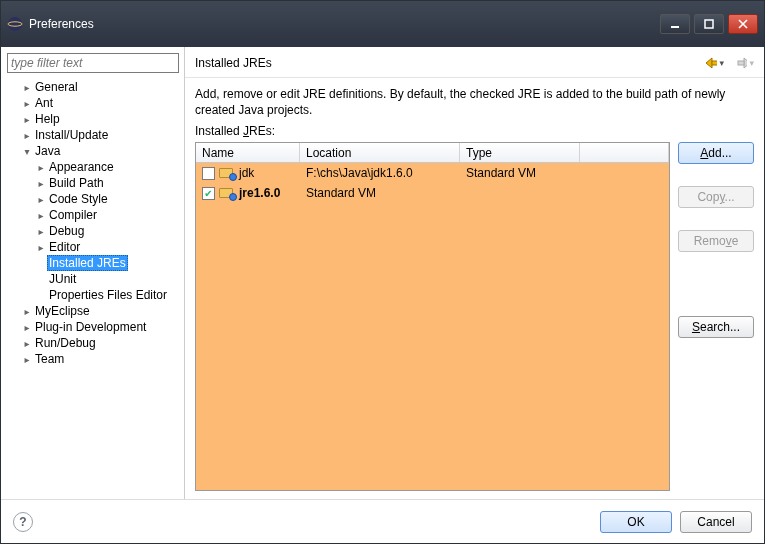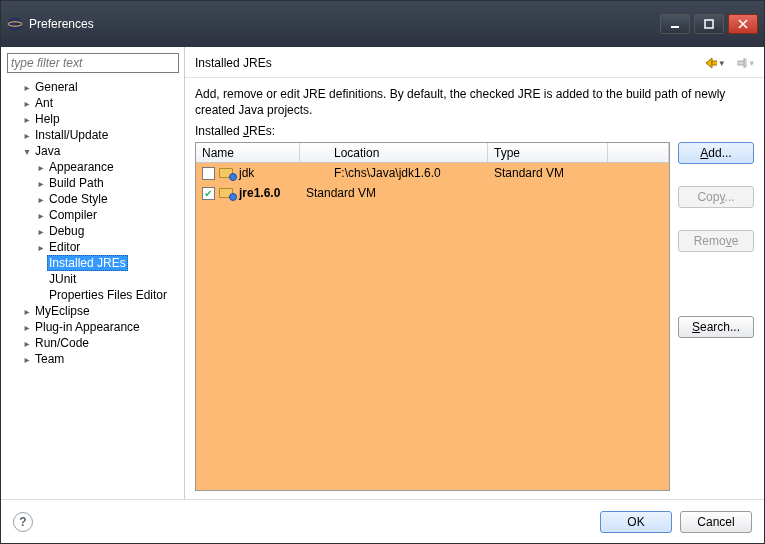--- a/index.html
+++ b/index.html
@@ -65,21 +65,21 @@
   .table-wrap {
     flex:1; border:1px solid #9a9a9a; background:#fdba74; display:flex; flex-direction:column;
     min-height: 0;
   }
   .thead {
     display:flex; background: linear-gradient(to bottom,#fff,#eef1f6);
     border-bottom:1px solid #c8c8c8; height:20px; align-items:center;
   }
   .th { padding: 0 6px; border-right:1px solid #d4d4d4; height:100%; display:flex; align-items:center; color:#000;}
   .col-name { width: 104px; }
-  .col-loc  { width: 160px; margin-left: 28px; }
+  .col-loc  { width: 160px; }
   .col-type { width: 120px; }
   .col-rest { flex:1; }
   .tbody { flex:1; overflow:auto; }
   .trow { display:flex; align-items:center; height:20px; }
   .trow .cell { padding: 0 6px; }
   .cell.col-name { display:flex; align-items:center; gap:4px; }
   .chk { width:13px; height:13px; border:1px solid #7a7a7a; background:#fff; display:inline-flex; align-items:center; justify-content:center; font-size:10px; color:#2b6; }
   .jre-icon { width:16px; height:14px; display:inline-block; position:relative;}
   .jre-icon .folder { position:absolute; left:0; top:2px; width:14px; height:10px; background:#f5c762; border:1px solid #b38a2e; border-radius:1px;}
   .jre-icon .badge { position:absolute; right:-2px; bottom:-1px; width:8px; height:8px; border-radius:50%; background:#3b7de0; border:1px solid #1a4da0;}
@@ -208,25 +208,25 @@
             <div class="tree-item indent2">
               <span class="twisty"></span>
               <span class="tree-label">Properties Files Editor</span>
             </div>
             <div class="tree-item indent1">
               <span class="twisty">▸</span>
               <span class="tree-label">MyEclipse</span>
             </div>
             <div class="tree-item indent1">
               <span class="twisty">▸</span>
-              <span class="tree-label">Plug-in Appearance</span>
-            </div>
-            <div class="tree-item indent1">
-              <span class="twisty">▸</span>
-              <span class="tree-label">Run/Code</span>
+              <span class="tree-label">Plug-in Development</span>
+            </div>
+            <div class="tree-item indent1">
+              <span class="twisty">▸</span>
+              <span class="tree-label">Run/Debug</span>
             </div>
             <div class="tree-item indent1">
               <span class="twisty">▸</span>
               <span class="tree-label">Team</span>
             </div>
           </div>
       </div>
 
       <div class="main">
         <div class="main-header">

